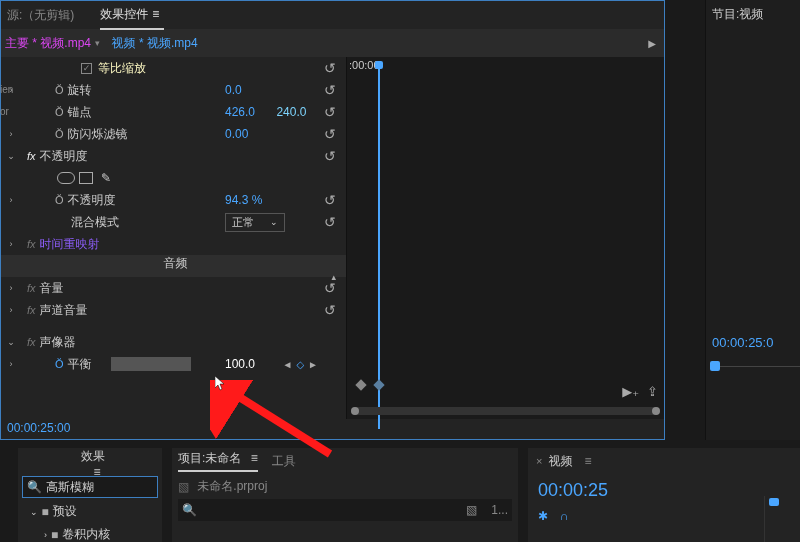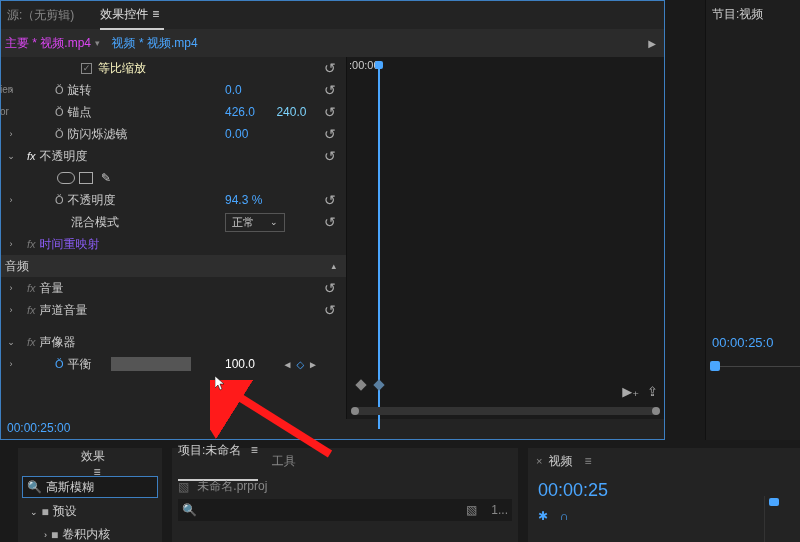--- a/index.html
+++ b/index.html
@@ -85,21 +85,21 @@
     width: 16px; height: 16px;
     color: #aaa;
     font-size: 14px;
   }
   .fx-icon { font-style: italic; color: #777; font-size: 11px; }
   .fx-icon.active { color: #eee; }
   .stopwatch { color: #aaa; font-size: 11px; }
   .stopwatch.blue { color: #4aa6ff; }
   .section-header {
     height: 22px; display: flex; align-items: center;
-    background: #2e2e2e; padding-left: 4px;
+    background: #2e2e2e; padding-left: 4px; flex-direction: column;
   }
   .section-header .label { color: #ccc; }
   .section-header .tri { margin-left: auto; margin-right: 10px; font-size: 9px; color: #aaa; }
   .shape-row { padding-left: 56px; }
   .shape { display: inline-block; width: 18px; height: 12px; border: 1px solid #aaa; border-radius: 9px; margin-right: 4px; }
   .shape.rect { border-radius: 0; width: 14px; }
   .pen-icon { color: #ccc; margin-left: 4px; }
   .dropdown-box {
     border: 1px solid #555; padding: 1px 6px; font-size: 11px;
     display: inline-flex; align-items: center; gap: 16px;
@@ -182,21 +182,21 @@
   .search-box .x { color:#aaa; }
   .tree-item {
     padding:3px 4px 3px 12px; display:flex; align-items:center; gap:4px; color:#ccc;
   }
   .folder { color:#aaa; }
   .project-panel {
     position:absolute; left:172px; top:448px; width:346px; height:94px;
     background:#232323;
   }
   .proj-tabs { height:26px; display:flex; align-items:center; gap:14px; padding-left:6px; color:#888; }
-  .proj-tabs .active { color:#ccc; border-bottom:2px solid #ccc; padding-bottom:20px; }
+  .proj-tabs .active { color:#ccc; border-bottom:2px solid #ccc; padding-bottom:3px; }
   .proj-row { display:flex; align-items:center; gap:8px; padding:4px 6px; color:#888; }
   .proj-search { margin:0 6px; height:22px; background:#1a1a1a; display:flex; align-items:center; padding:0 4px; gap:6px; }
   .proj-search input { flex:1; background:transparent; border:none; outline:none; color:#ccc; }
   .proj-icons { margin-left:auto; display:flex; gap:14px; color:#888; }
   .seq-panel {
     position:absolute; left:528px; top:448px; right:0; height:94px;
     background:#232323;
   }
   .seq-tab { height:26px; display:flex; align-items:center; padding-left:8px; color:#ccc; gap:6px; }
   .seq-tab .x { color:#888; font-size:11px; }

